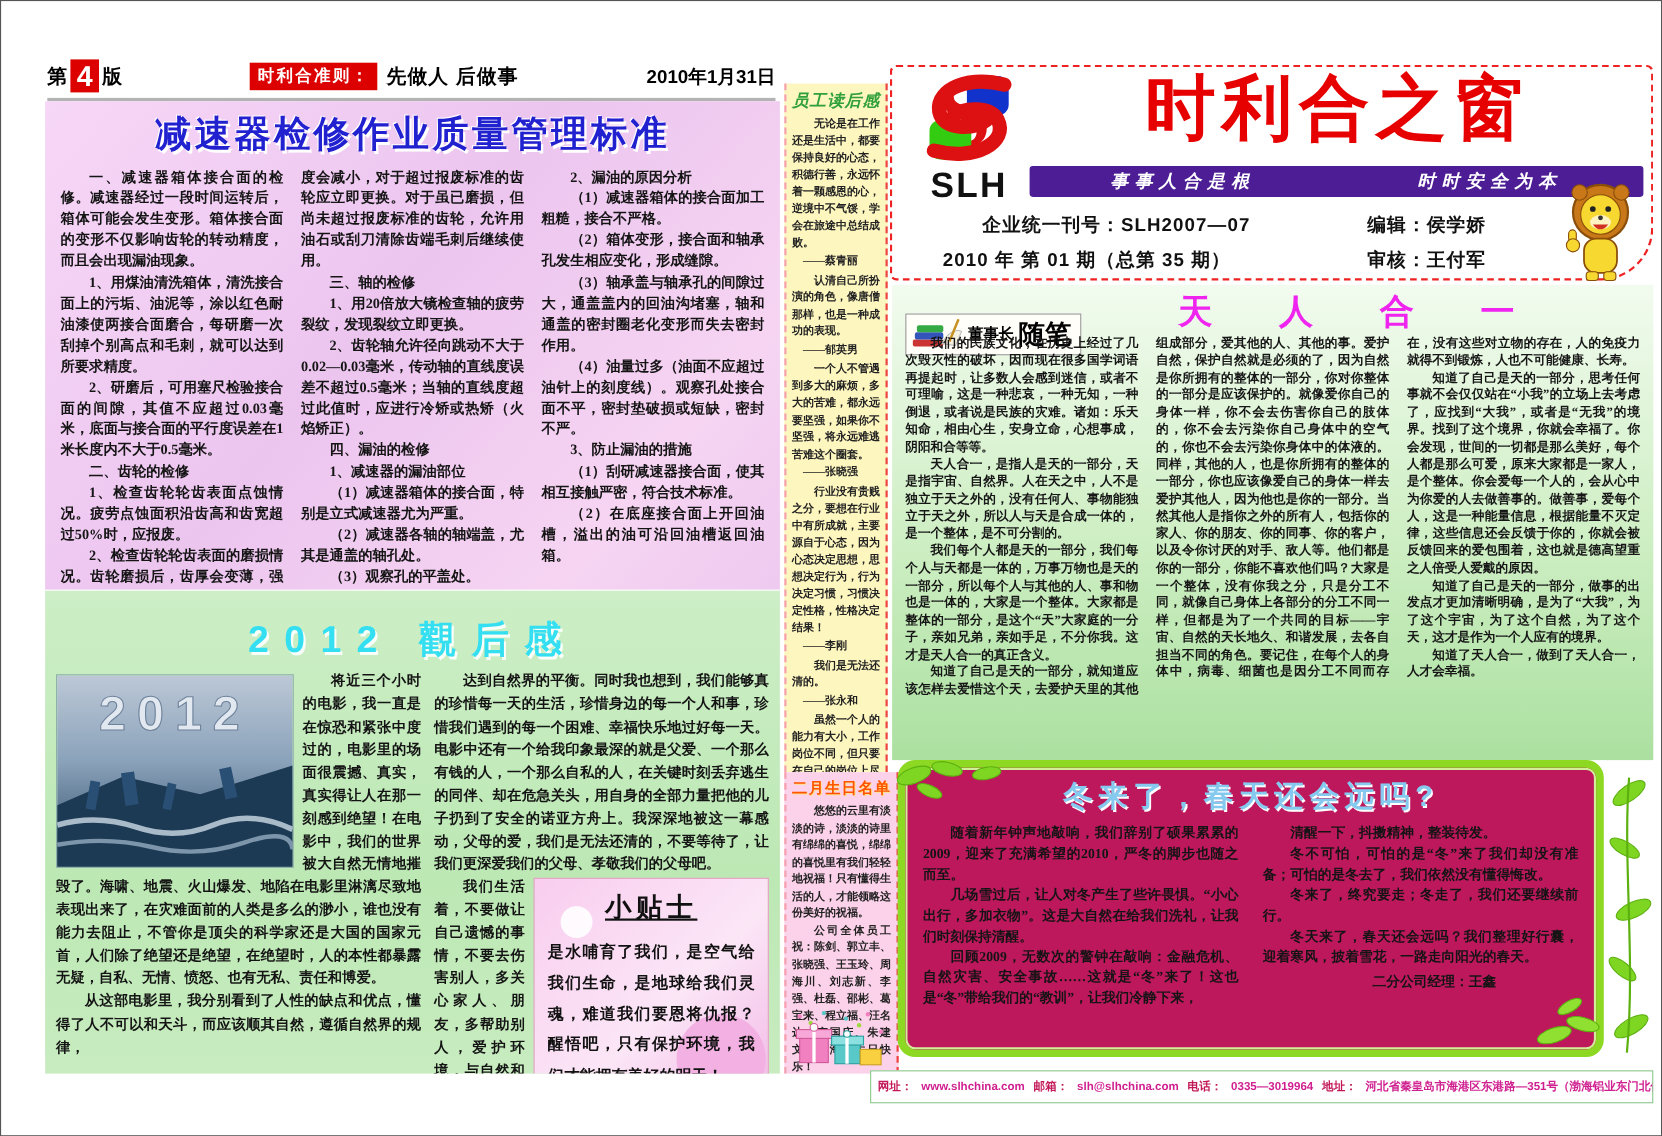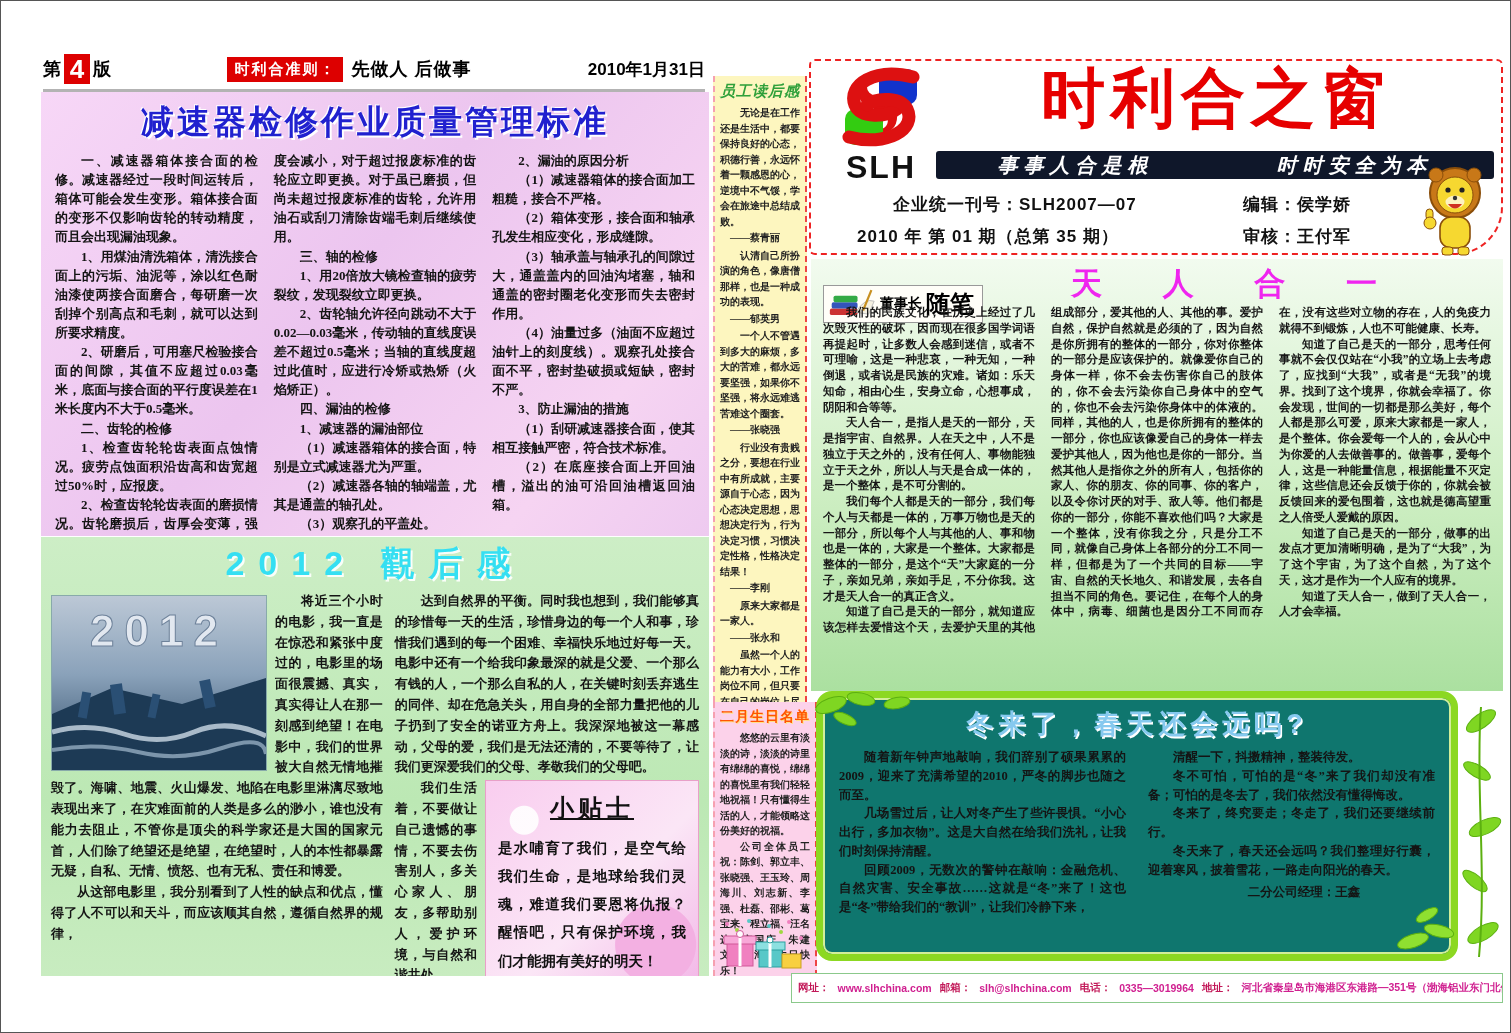--- a/index.html
+++ b/index.html
@@ -17,38 +17,38 @@
   #hdr .motto .txt{font-weight:bold;font-size:18px;letter-spacing:1px;}
   #hdr .date{font-weight:bold;font-size:17px;}
 
   
   #masthead{position:absolute;left:808px;top:58px;width:694px;height:196px;background:#fff;
             border:2px dashed #ee2222;border-radius:6px 6px 48px 6px;box-sizing:border-box;}
   #logo{position:absolute;left:14px;top:6px;width:112px;text-align:center;}
   #logo .slh{font-weight:bold;font-size:32px;letter-spacing:2px;color:#111;line-height:1;}
   #mast-title{position:absolute;left:125px;top:-6px;width:560px;text-align:center;color:#e60000;
               font-weight:bold;font-size:64px;letter-spacing:6px;font-family:"Liberation Serif",serif;}
-  #mast-banner{position:absolute;left:125px;top:90px;width:558px;height:28px;background:#0f172a;border-radius:3px;
-               color:#fff;font-weight:bold;font-size:20px;display:flex;align-items:center;justify-content:space-around;
+  #mast-banner{position:absolute;left:125px;top:90px;width:558px;height:28px;background:#4c1d95;border-radius:3px;
+               color:#fff;font-weight:bold;font-size:16px;display:flex;align-items:center;justify-content:space-around;
                font-style:italic;letter-spacing:6px;}
   .mast-info{position:absolute;font-weight:bold;font-size:17px;letter-spacing:1px;color:#111;}
   #lion{position:absolute;right:6px;top:104px;}
 
   
   #reducer{position:absolute;left:40px;top:91px;width:668px;height:444px;box-sizing:border-box;
            background:linear-gradient(130deg,#f7d7f7,#ecc5ef 45%,#f6d4f2 80%,#eecaf0);padding:6px 14px;overflow:hidden;}
   #reducer h1{margin:2px 0 6px 0;text-align:center;color:#2121cf;font-size:33px;letter-spacing:3px;
               text-shadow:2px 2px 0 #ffffff,-1px -1px 0 #ffffff;}
   #reducer .body{column-count:3;column-gap:16px;font-family:"Liberation Serif",serif;font-weight:600;
                  font-size:13px;line-height:1.47;text-align:justify;color:#141414;height:386px;overflow:hidden;}
   #reducer .body p{text-indent:2em;}
 
   
   #sec2012{position:absolute;left:40px;top:536px;width:668px;height:439px;box-sizing:border-box;
-           background:linear-gradient(#cdeec6,#bce8b4 60%,#c8ecc0);padding:2px 10px;overflow:hidden;}
+           background:linear-gradient(#cdeec6,#bce8b4 60%,#c8ecc0);padding:20px 10px;overflow:hidden;}
   #sec2012 h1{margin:2px 0 4px 0;text-align:center;color:#35dff2;font-size:34px;letter-spacing:14px;
               text-shadow:2px 2px 0 rgba(255,255,255,.9);}
   #sec2012 .cols{display:flex;gap:12px;}
   #sec2012 .colL{width:336px;}
   #sec2012 .colR{width:308px;}
   #sec2012 .txt{font-family:"Liberation Serif",serif;font-weight:600;font-size:13px;line-height:1.6;
                 text-align:justify;color:#141414;}
   #sec2012 .txt p{text-indent:2em;}
   #poster{float:left;width:214px;height:174px;margin:4px 8px 4px 0;border:1px solid #8aa;}
   #tips{float:right;width:214px;height:220px;margin:2px 0 2px 8px;box-sizing:border-box;border:1px solid #e8a0c8;
@@ -84,21 +84,21 @@
   #chairman .hdr{display:flex;align-items:center;height:42px;}
   #badge{background:#fffef8;border:1px solid #999;display:flex;align-items:center;gap:4px;padding:2px 8px 2px 4px;margin-top:40px;}
   #badge .b1{font-size:14px;font-weight:bold;font-family:"Liberation Serif",serif;}
   #badge .b2{font-size:24px;font-weight:bold;font-family:"Liberation Serif",serif;}
   #chairman .title{flex:1;text-align:center;color:#ef25ef;font-weight:bold;font-size:31px;letter-spacing:26px;}
   #chairman .body{column-count:3;column-gap:16px;font-family:"Liberation Serif",serif;font-weight:600;
                   font-size:11.5px;line-height:1.37;text-align:justify;color:#161616;height:378px;overflow:hidden;}
   #chairman .body p{text-indent:2em;}
 
   
-  #winter{position:absolute;left:815px;top:690px;width:642px;height:270px;box-sizing:border-box;background:#0f766e;
+  #winter{position:absolute;left:815px;top:690px;width:642px;height:270px;box-sizing:border-box;background:#be185d;
           border:7px solid #8cd822;border-radius:16px;padding:4px 16px;overflow:hidden;
           box-shadow:inset 0 0 0 2px #d2ee9a;}
   #winter h1{margin:4px 0 6px 0;text-align:center;color:#86c9ef;font-size:27px;letter-spacing:5px;
              text-shadow:1.5px 1.5px 0 #ffffff;}
   #winter .cols{display:flex;gap:22px;}
   #winter .wcol{width:50%;font-family:"Liberation Serif",serif;font-weight:600;font-size:12.5px;line-height:1.5;
                 text-align:justify;color:#141414;}
   #winter .wcol p{text-indent:2em;}
   #winter .wsig{text-align:center;text-indent:0;margin-top:4px;}
   .leafdeco{position:absolute;}
@@ -236,21 +236,21 @@
     <h2>员工读后感</h2>
     <div class="entries">
         <p class="q">无论是在工作还是生活中，都要保持良好的心态，积德行善，永远怀着一颗感恩的心，逆境中不气馁，学会在旅途中总结成败。</p>
         <p class="a">——蔡青丽</p>
         <p class="q">认清自己所扮演的角色，像唐僧那样，也是一种成功的表现。</p>
         <p class="a">——郁英男</p>
         <p class="q">一个人不管遇到多大的麻烦，多大的苦难，都永远要坚强，如果你不坚强，将永远难逃苦难这个圈套。</p>
         <p class="a">——张晓强</p>
         <p class="q">行业没有贵贱之分，要想在行业中有所成就，主要源自于心态，因为心态决定思想，思想决定行为，行为决定习惯，习惯决定性格，性格决定结果！</p>
         <p class="a">——李刚</p>
-        <p class="q">原来大家都是一家人。</p>
+        <p class="q">我们是无法还清的。</p>
         <p class="a">——张永和</p>
         <p class="q">虽然一个人的能力有大小，工作岗位不同，但只要在自己的岗位上尽职尽责，就会展示出不平凡的风采。</p>
       </div>
   </div>
 
   <div id="bday">
     <h2>二月生日名单</h2>
     <div class="btxt">
         <p>悠悠的云里有淡淡的诗，淡淡的诗里有绵绵的喜悦，绵绵的喜悦里有我们轻轻地祝福！只有懂得生活的人，才能领略这份美好的祝福。</p>
         <p>公司全体员工祝：陈剑、郭立丰、张晓强、王玉玲、周海川、刘志新、李强、杜磊、邵彬、葛宝来、程立福、汪名达、齐国庆、朱建文、张海龙生日快乐！</p>

